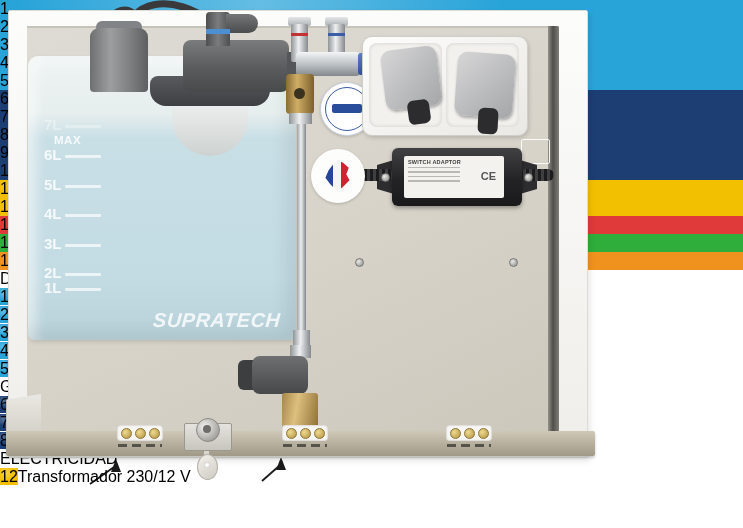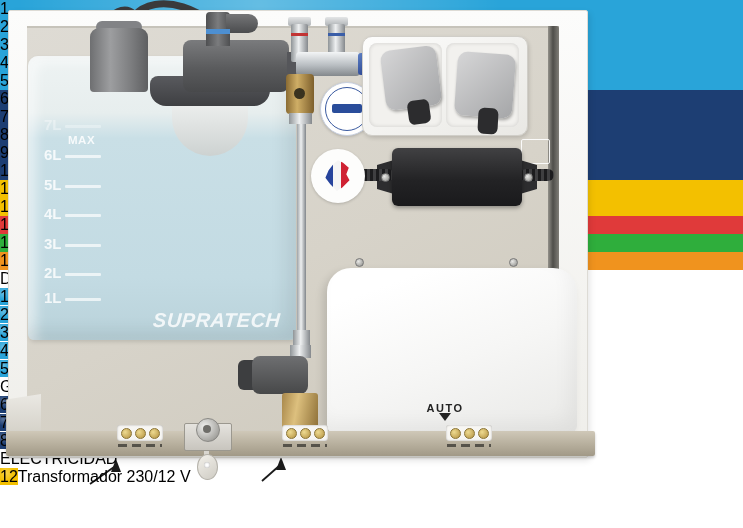--- a/index.html
+++ b/index.html
@@ -179,21 +179,21 @@
   <div class="abs outer-frame"></div>
   <div class="abs inner-panel"></div>
   <div class="abs inner-right-edge"></div>
   <div class="abs label-outline"></div>
 
   <div class="abs tank">
     <div class="scale-row" style="left:16px;top:60px;opacity:.45">
       <span>7L</span>
         <span class="tick"></span>
       </div>
-    <div class="scale-row scale-max" style="left:40px;top:78px;">
+    <div class="scale-row scale-max" style="left:26px;top:78px;">
       <span>MAX</span>
       </div>
     <div>
         <div class="scale-row" style="left: 16px; top: 90px;">
           <span>6L</span>
           <span class="tick"></span>
         </div>
         <div class="scale-row" style="left: 16px; top: 119.5px;">
           <span>5L</span>
           <span class="tick"></span>
@@ -203,21 +203,21 @@
           <span class="tick"></span>
         </div>
         <div class="scale-row" style="left: 16px; top: 178.5px;">
           <span>3L</span>
           <span class="tick"></span>
         </div>
         <div class="scale-row" style="left: 16px; top: 208px;">
           <span>2L</span>
           <span class="tick"></span>
         </div>
-        <div class="scale-row" style="left: 16px; top: 233px; text-align: center;">
+        <div class="scale-row" style="left: 16px; top: 223px; text-align: center;">
           <span>1L</span>
           <span class="tick"></span>
         </div>
       </div>
     <div class="tank-brand">SUPRATECH</div>
   </div>
 
   <div class="abs mount-dome"></div>
   <div class="abs tank-mount"></div>
   <div class="abs compressor-cap"></div>
@@ -253,31 +253,30 @@
   <div class="abs plug" style="left:383px;top:48px;width:56px;height:60px;transform:rotate(-7deg);"></div>
   <div class="abs plug" style="left:456px;top:53px;width:58px;height:64px;transform:rotate(4deg);"></div>
   <div class="abs boot" style="left:408px;top:100px;width:22px;height:24px;transform:rotate(-8deg);"></div>
   <div class="abs boot" style="left:478px;top:108px;width:20px;height:26px;transform:rotate(3deg);"></div>
 
   <div class="abs tx-ear" style="left:377px;top:160px;clip-path:polygon(0 15%,100% 0,100% 100%,0 85%);"></div>
   <div class="abs tx-ear" style="left:520px;top:160px;clip-path:polygon(0 0,100% 15%,100% 85%,0 100%);"></div>
   <div class="abs tx-rib" style="left:352px;top:169px;width:42px;"></div>
   <div class="abs tx-rib" style="left:520px;top:169px;width:34px;"></div>
   <div class="abs tx-body"></div>
+  <div class="abs tx-label">
+    <div class="tx-title">SWITCH ADAPTOR</div>
+    <div class="tx-lines"></div>
+    <div class="tx-ce">CE</div>
+  </div>
   <div class="abs screw" style="left:381px;top:173px;"></div>
   <div class="abs screw" style="left:524px;top:173px;"></div>
 
   <div class="abs screw" style="left:355px;top:258px;"></div>
   <div class="abs screw" style="left:509px;top:258px;"></div>
-  <div class="abs dryer">
-    <div class="dryer-auto">
-      <span>AUTO</span>
-      <span class="tri"></span>
-    </div>
-  </div>
 
   <div class="abs evalve-stem chrome-v"></div>
   <div class="abs evalve-cap"></div>
   <div class="abs evalve-body"></div>
   <div class="abs evalve-brass"></div>
 
   <svg class="abs wires" width="595" height="528" viewBox="0 0 595 528">
     <path d="M104,42 C104,4 138,0 141,30" fill="none" stroke="#3a3a3c" stroke-width="7" stroke-linecap="round"></path>
     <path d="M124,44 C126,-4 176,-6 211,22" fill="none" stroke="#3a3a3c" stroke-width="7" stroke-linecap="round"></path>
     <path d="M290,68 C302,86 301,100 300,122" fill="none" stroke="#2f2f31" stroke-width="5" stroke-linecap="round"></path>

